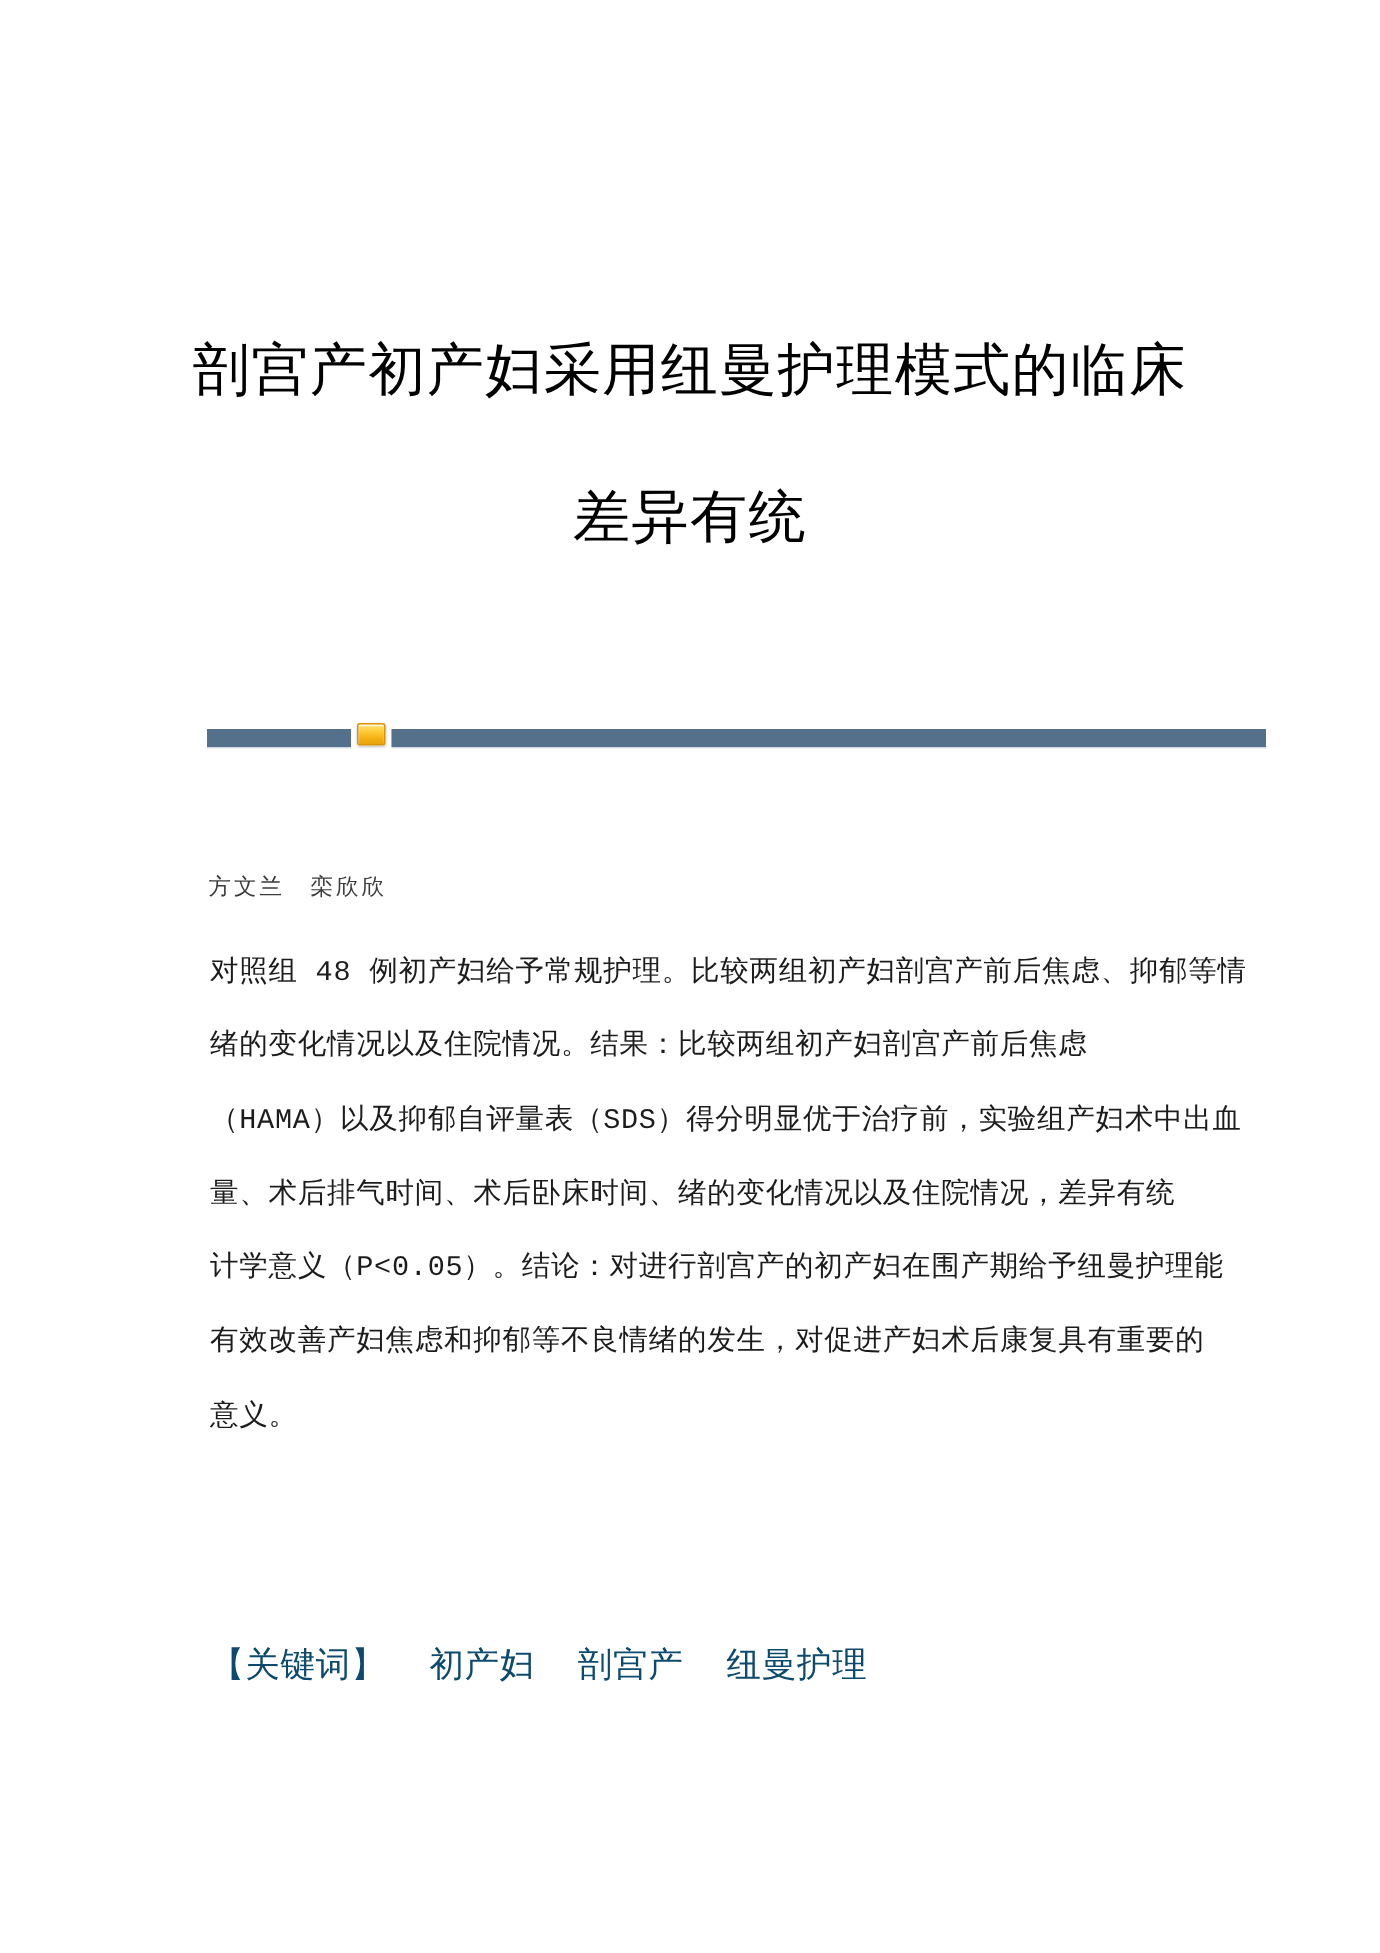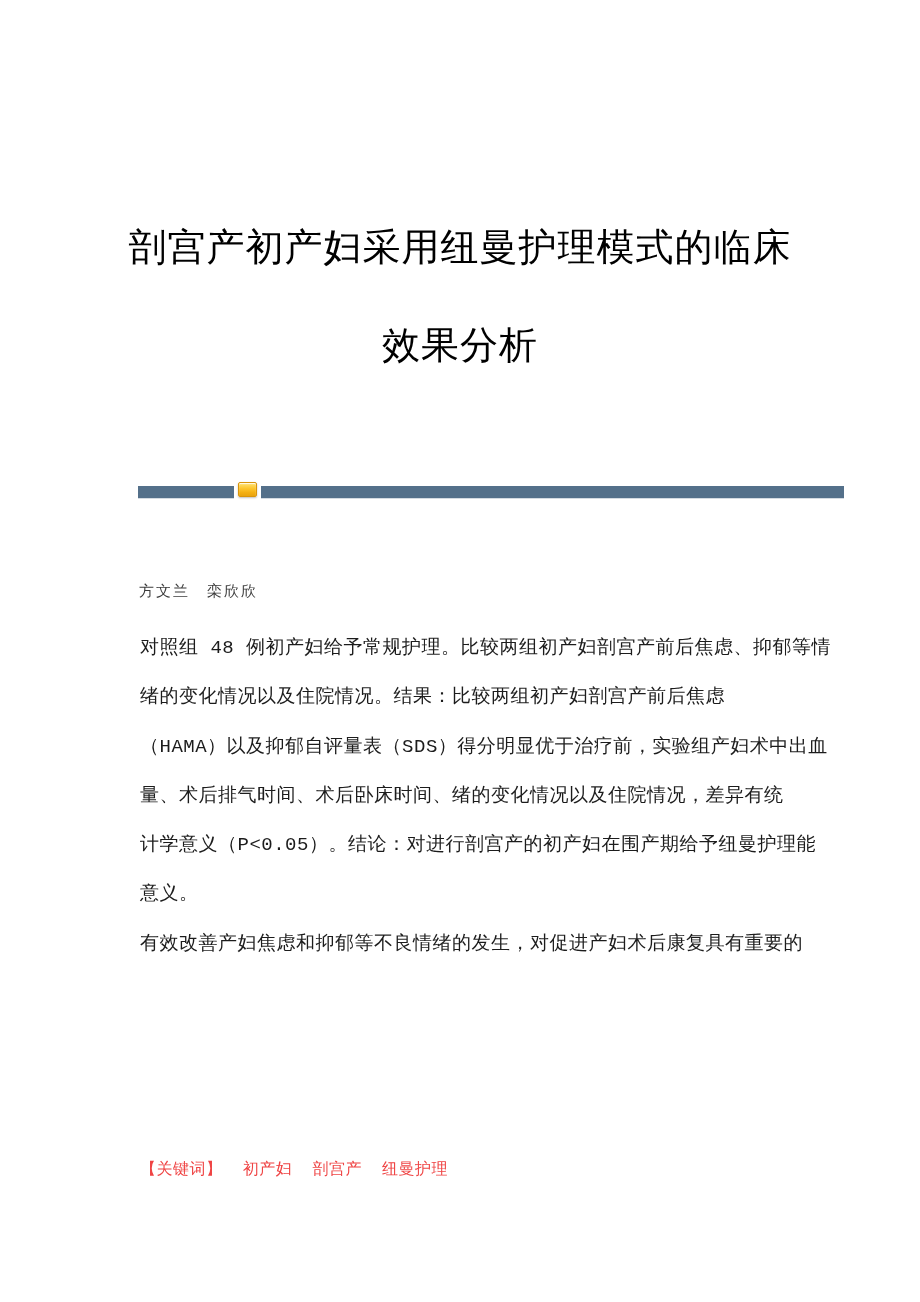--- a/index.html
+++ b/index.html
@@ -82,52 +82,52 @@
   }
   .abs-line {
     display: block;
     height: 49.3px;
     line-height: 49.3px;
     white-space: pre;
     letter-spacing: 0.5px;
   }
   .keywords {
     position: absolute;
-    top: 1130px;
+    top: 1071px;
     left: 140px;
-    font-size: 16px;
+    font-size: 23px;
     line-height: 49px;
-    color: #ef4444;
+    color: #0c4a6e;
     letter-spacing: 0.5px;
     white-space: pre;
   }
 </style>
 </head>
 <body>
 
 <div class="page">
 
   <h1 class="title">
     <span class="title-line">剖宫产初产妇采用纽曼护理模式的临床</span>
-    <span class="title-line">效果分析</span>
+    <span class="title-line">差异有统</span>
   </h1>
 
   <div class="divider">
     <span class="bar left" style="background: rgb(84, 112, 138);"></span>
     <span class="gold-icon"></span>
     <span class="bar right" style="background: rgb(84, 112, 138);"></span>
   </div>
 
   <div class="authors">方文兰　栾欣欣</div>
 
   <div class="abstract">
     <span class="abs-line">对照组 48 例初产妇给予常规护理。比较两组初产妇剖宫产前后焦虑、抑郁等情</span>
     <span class="abs-line">绪的变化情况以及住院情况。结果：比较两组初产妇剖宫产前后焦虑</span>
     <span class="abs-line">（HAMA）以及抑郁自评量表（SDS）得分明显优于治疗前，实验组产妇术中出血</span>
     <span class="abs-line">量、术后排气时间、术后卧床时间、绪的变化情况以及住院情况，差异有统</span>
     <span class="abs-line">计学意义（P&lt;0.05）。结论：对进行剖宫产的初产妇在围产期给予纽曼护理能</span>
+    <span class="abs-line">有效改善产妇焦虑和抑郁等不良情绪的发生，对促进产妇术后康复具有重要的</span>
     <span class="abs-line">意义。</span>
-    <span class="abs-line">有效改善产妇焦虑和抑郁等不良情绪的发生，对促进产妇术后康复具有重要的</span>
   </div>
 
   <div class="keywords">【关键词】  初产妇  剖宫产  纽曼护理</div>
 
 </div>
 
 </body></html>

